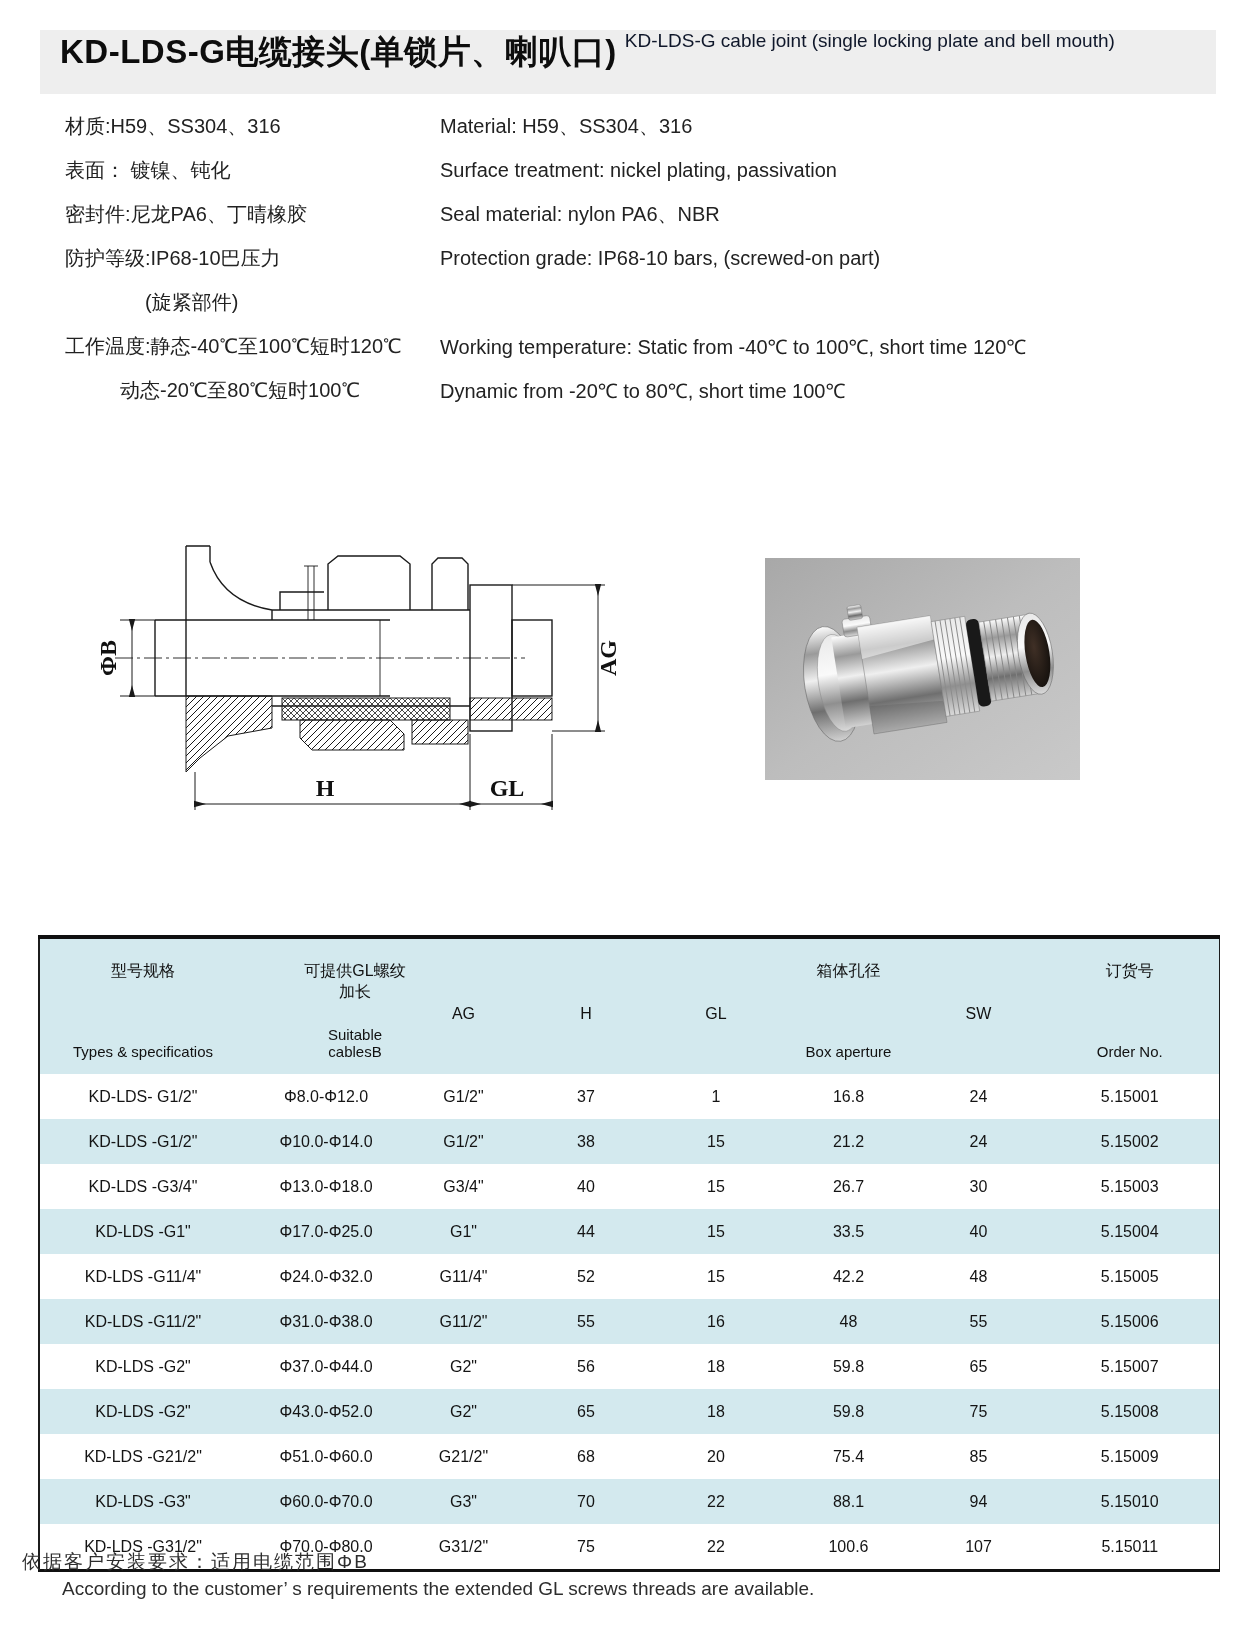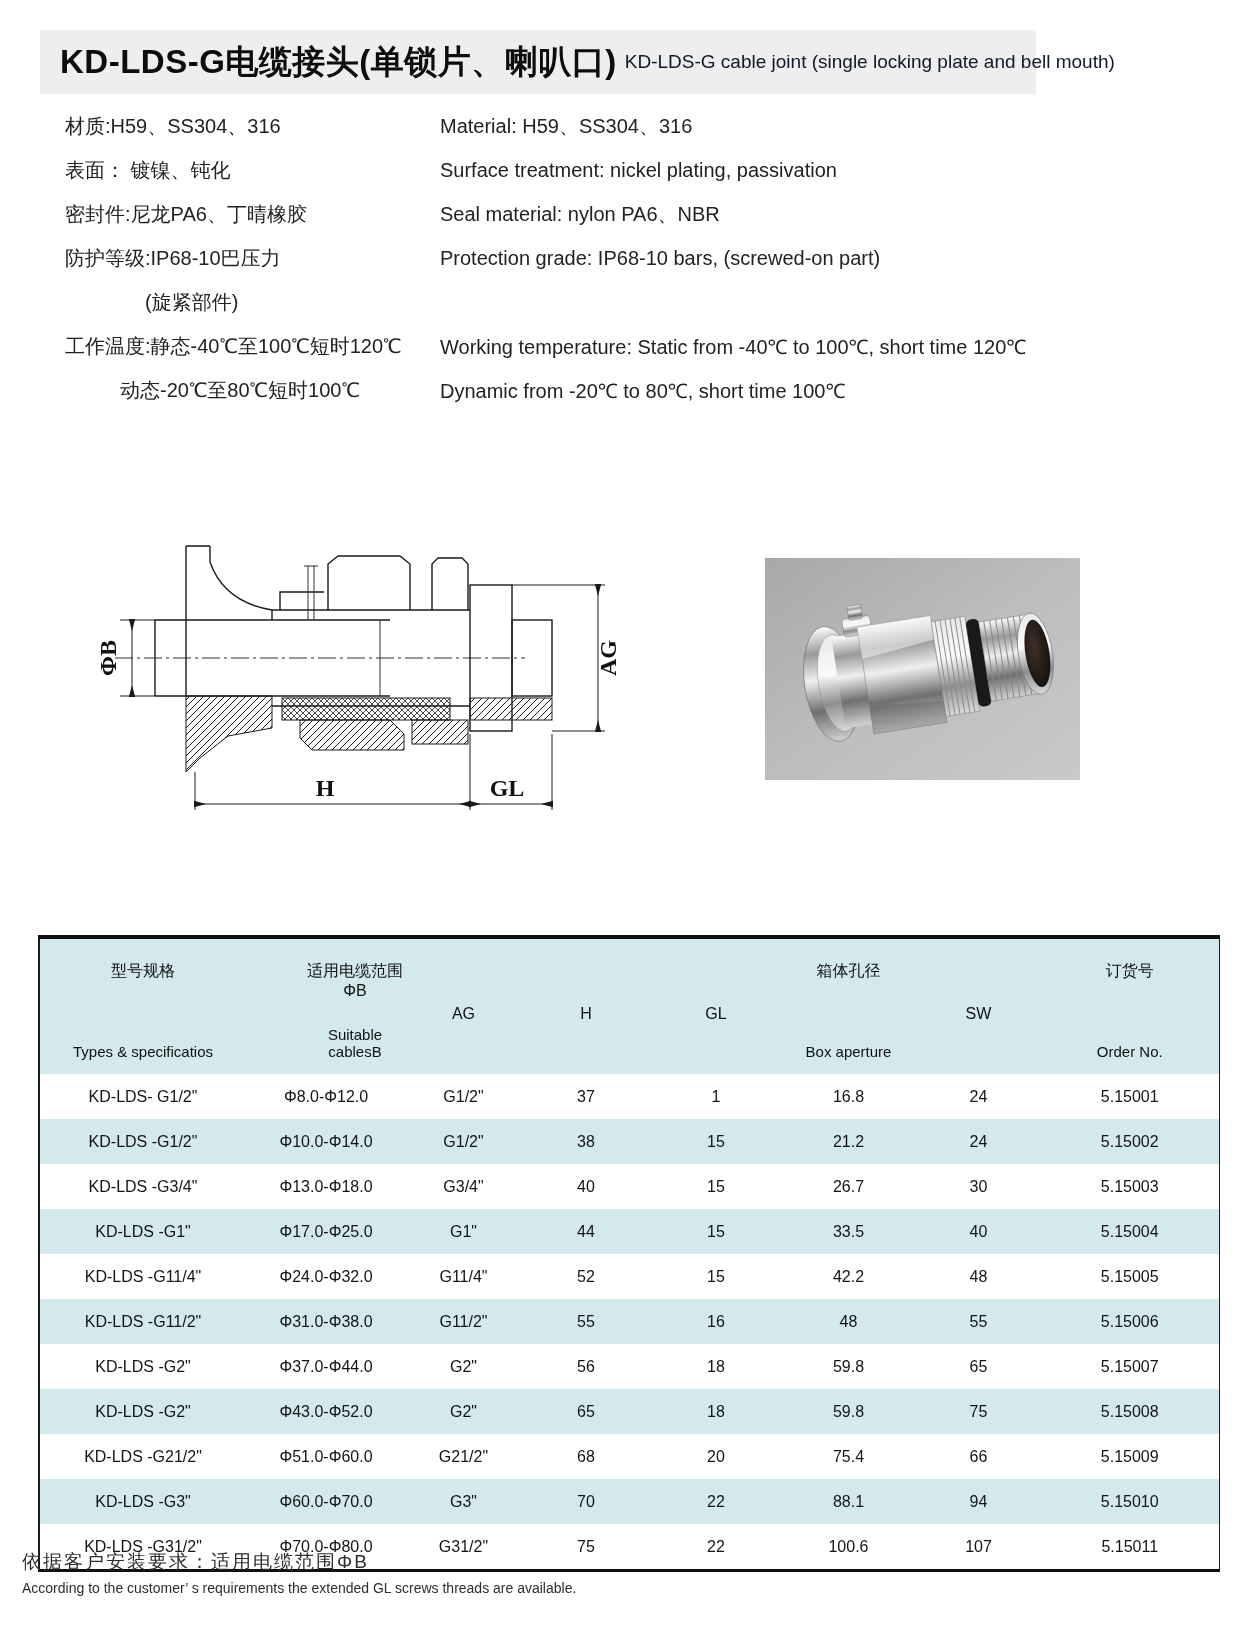--- a/index.html
+++ b/index.html
@@ -1,21 +1,21 @@
 <!DOCTYPE html>
 <html><head>
 <meta charset="utf-8">
 <style>
   html,body{margin:0;padding:0;background:#ffffff;}
   #page{position:relative;width:1256px;height:1626px;background:#ffffff;
         font-family:"Liberation Sans",sans-serif;color:#1a1a1a;overflow:hidden;}
 
   
-  .header-bar{position:absolute;left:40px;top:30px;width:996px;height:64px;
-              background:#eeeeee;display:flex;align-items:center;
+  .header-bar{position:absolute;left:40px;top:30px;width:1176px;height:64px;
+              background:#eeeeee;display:flex;align-items:flex-start;
               padding-left:20px;box-sizing:border-box;}
   .title-zh{font-size:33px;font-weight:bold;letter-spacing:.5px;color:#0d0d0d;white-space:nowrap;}
   .title-en{font-size:19px;margin-left:8px;color:#0f172a;white-space:nowrap;}
 
   
   .specs{position:absolute;left:65px;top:104px;width:1150px;}
   .spec-row{display:grid;grid-template-columns:375px 1fr;height:44px;align-items:center;}
   .spec-zh,.spec-en{font-size:20px;color:#222;white-space:nowrap;}
 
   
@@ -38,21 +38,21 @@
   .th-mid{display:flex;align-items:center;justify-content:center;height:104px;
           box-sizing:border-box;padding-top:14px;}
   .th-zh{font-size:16px;color:#111;}
   .th-en{font-size:15px;color:#111;}
   .spec-table tbody td{height:43px;text-align:center;font-size:16px;color:#141414;background:#ffffff;}
   .spec-table tbody tr.alt td{background:#d3e9ee;}
 
   
   .footer{position:absolute;left:22px;top:1548px;}
   .footer-zh{font-size:19px;letter-spacing:2px;color:#2d2d2d;line-height:27px;}
-  .footer-en{font-size:14px;color:#2d2d2d;line-height:27px;}
+  .footer-en{font-size:19px;color:#2d2d2d;line-height:27px;margin-left:40px;}
 
   
   .ol{fill:none;stroke:#1a1a1a;stroke-width:1.4;}
   .thin{fill:none;stroke:#1a1a1a;stroke-width:.9;}
   .dimln{fill:none;stroke:#1a1a1a;stroke-width:1;}
   .dimtxt{font-family:"Liberation Serif",serif;font-weight:bold;font-size:24px;fill:#111;}
 </style>
 </head>
 <body>
 
@@ -231,21 +231,21 @@
     <thead>
       <tr>
         <th>
           <div class="th-stack">
             <span class="th-zh">型号规格</span>
             <span class="th-en">Types &amp; specificatios</span>
           </div>
         </th>
         <th>
           <div class="th-stack left">
-            <span class="th-zh">适用电缆范围ΦB</span>
+            <span class="th-zh">可提供GL螺纹加长</span>
             <span class="th-en">Suitable cablesB</span>
           </div>
         </th>
         <th>
           <div class="th-mid">
               <span class="th-zh">AG</span>
             </div>
         </th>
         <th>
           <div class="th-mid">
@@ -357,21 +357,21 @@
           <td>75</td>
           <td>5.15008</td>
         </tr>
         <tr>
           <td>KD-LDS -G21/2"</td>
           <td>Φ51.0-Φ60.0</td>
           <td>G21/2"</td>
           <td>68</td>
           <td>20</td>
           <td>75.4</td>
-          <td>66</td>
+          <td>85</td>
           <td>5.15009</td>
         </tr>
         <tr class="alt">
           <td>KD-LDS -G3"</td>
           <td>Φ60.0-Φ70.0</td>
           <td>G3"</td>
           <td>70</td>
           <td>22</td>
           <td>88.1</td>
           <td>94</td>

